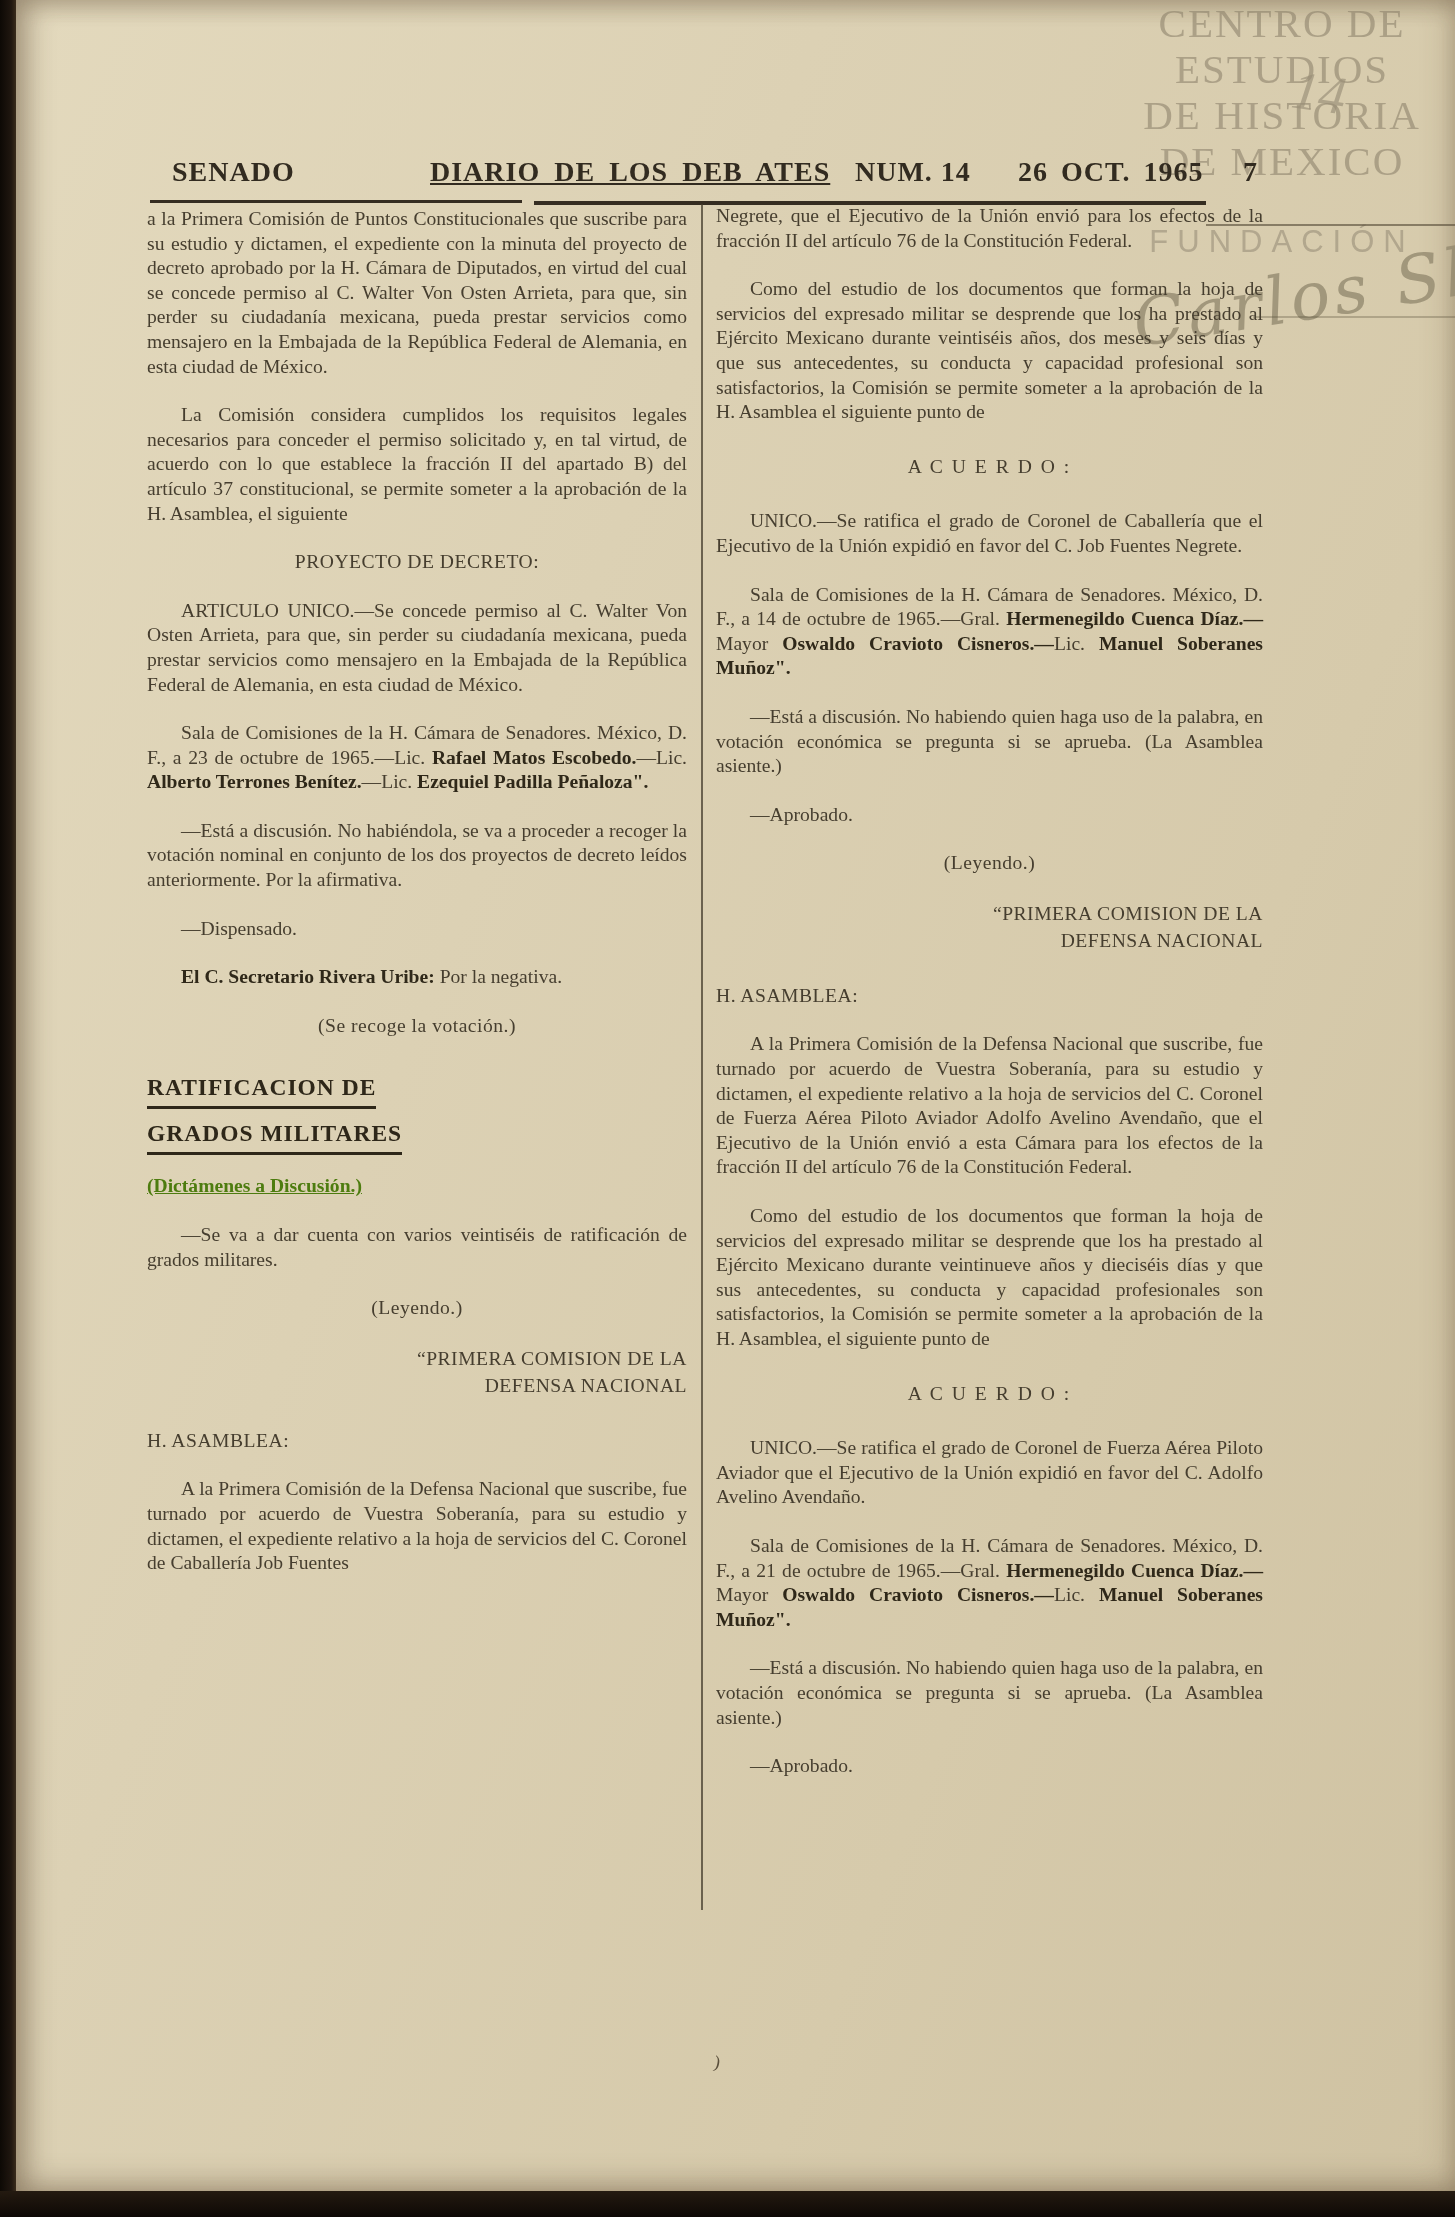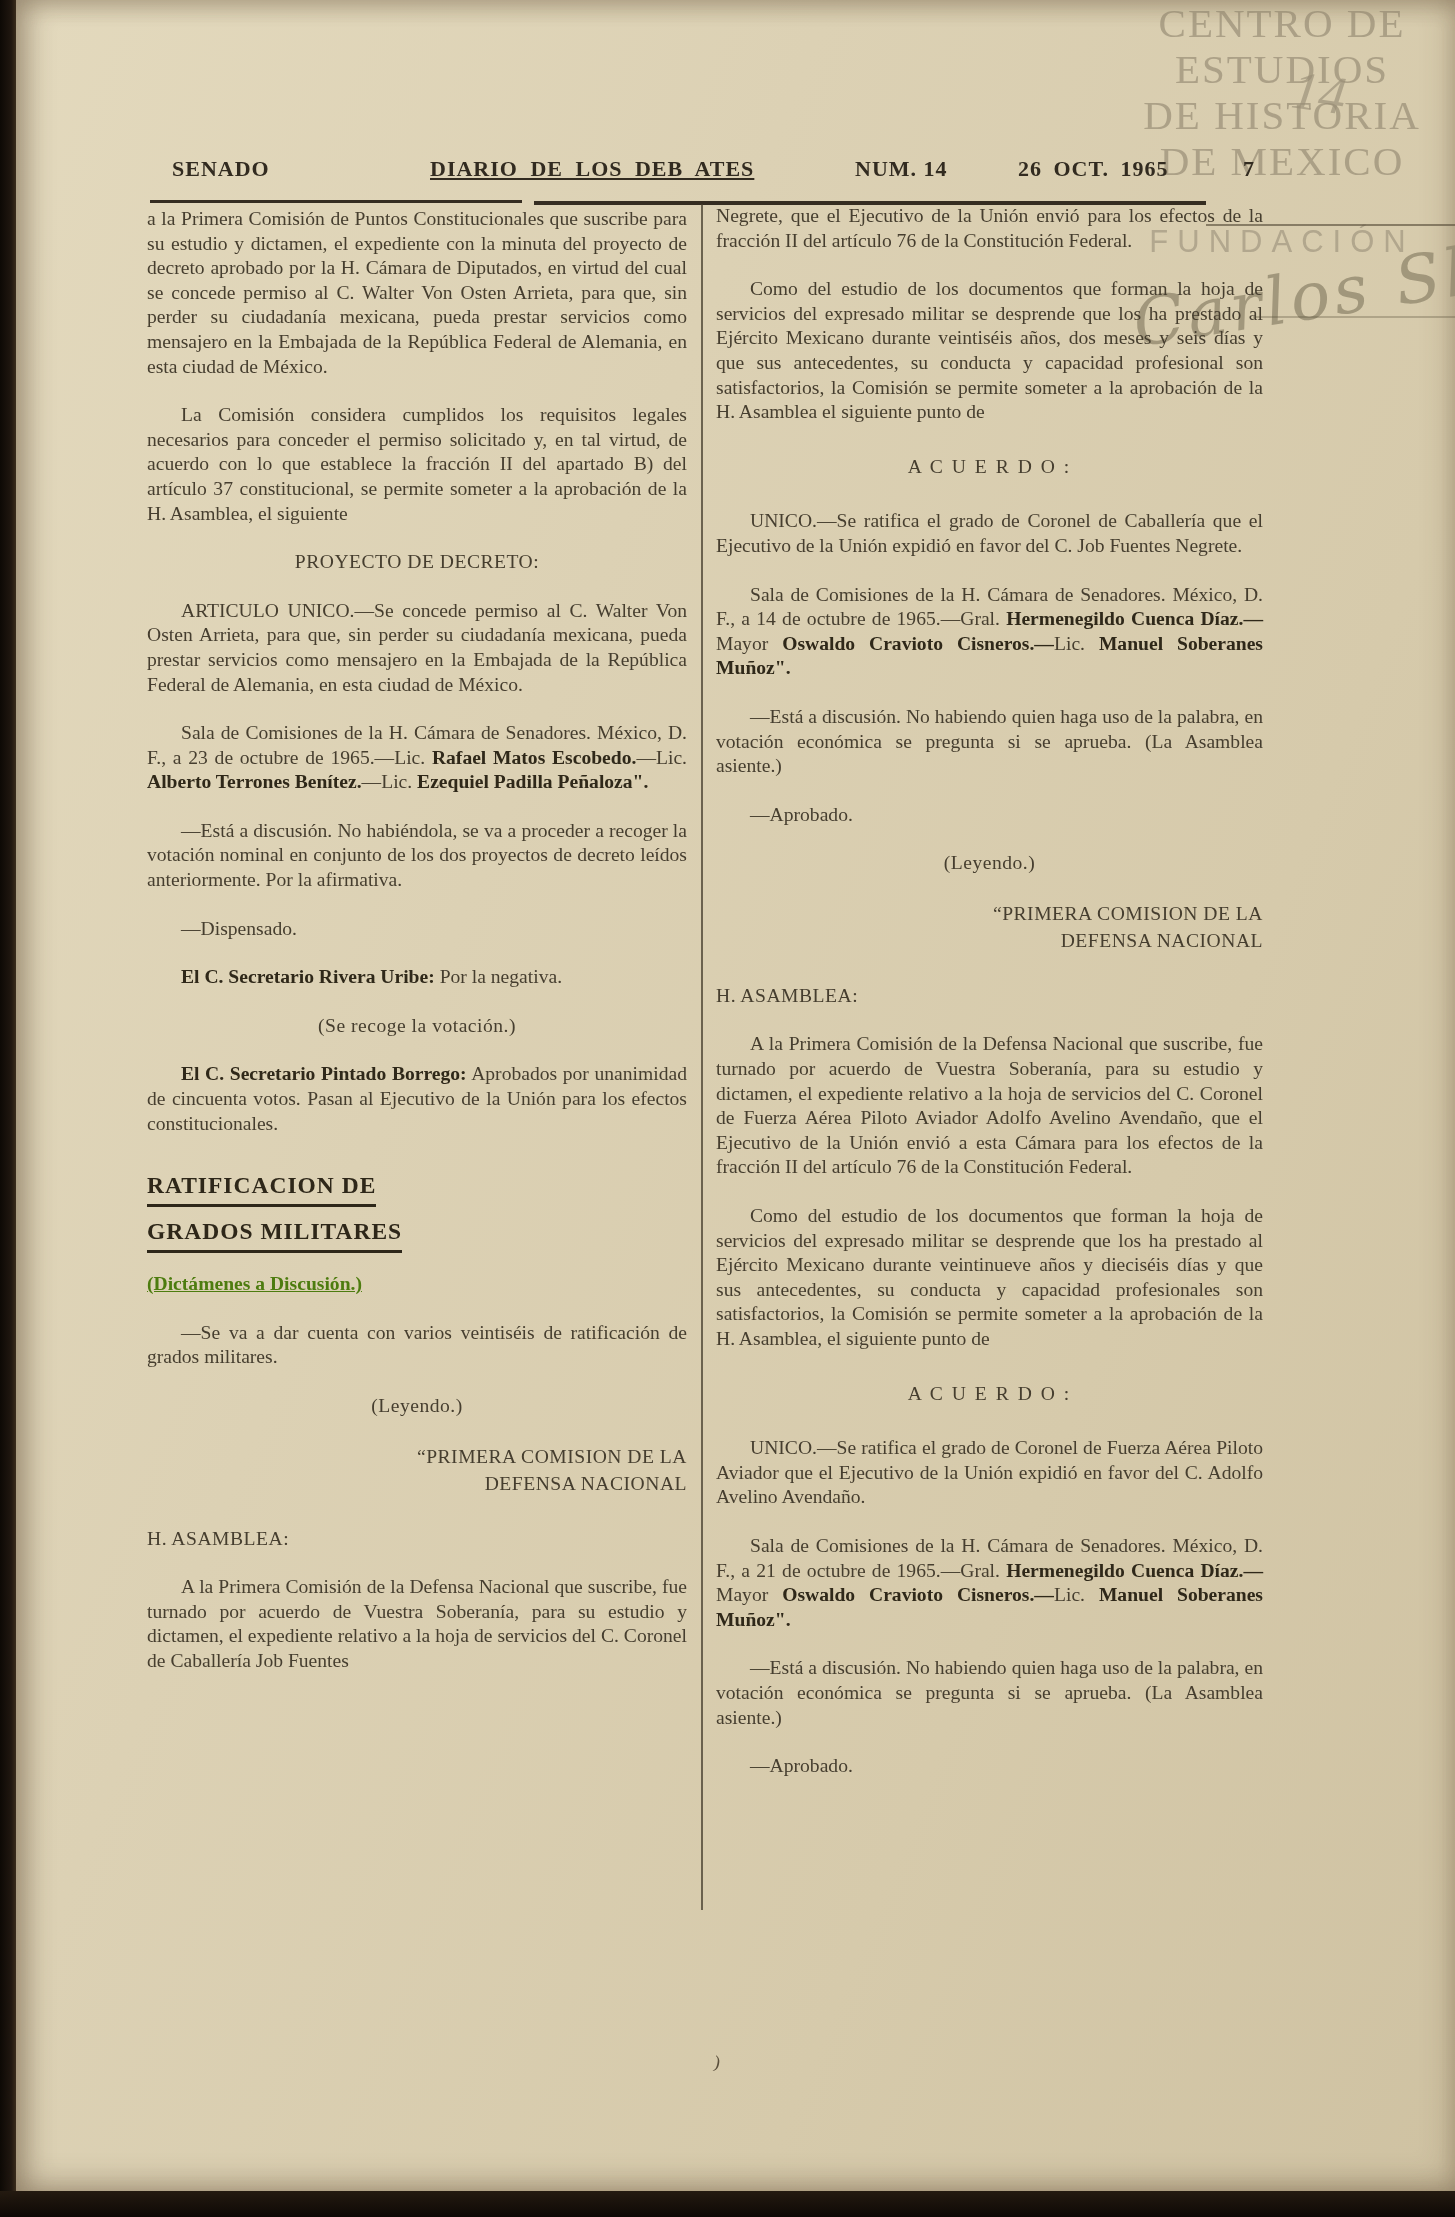--- a/index.html
+++ b/index.html
@@ -21,21 +21,21 @@
     position:absolute;left:1115px;top:252px;font-size:66px;font-style:italic;
     font-family:"DejaVu Serif",serif;color:rgba(148,137,111,.8);
     transform:rotate(-9deg);letter-spacing:4px;white-space:nowrap;
   }
   .wm-num{
     position:absolute;left:1276px;top:62px;font-size:54px;font-style:italic;
     color:rgba(152,142,118,.65);transform:rotate(8deg);
   }
   .pen-line{position:absolute;height:2px;background:rgba(92,82,62,.65);}
   
-  .hdr{position:absolute;top:156px;font-weight:bold;font-size:22px;letter-spacing:1px;color:#322b20;white-space:nowrap;}
+  .hdr{position:absolute;top:156px;font-weight:bold;font-size:28px;letter-spacing:1px;color:#322b20;white-space:nowrap;}
   .rule{position:absolute;background:#352d21;}
   .vdiv{position:absolute;left:701px;top:204px;width:2px;height:1706px;background:#3d352822;background:#463d2e;opacity:.75;}
   
   .col{position:absolute;font-size:19.6px;line-height:24.6px;color:#463e2f;}
   .col-left{left:147px;top:207px;width:540px;}
   .col-right{left:716px;top:204px;width:547px;}
   .blk{margin:13px 0;}
   .blk.pfirst{text-align:justify;margin-top:0;}
   .blk.p{text-align:justify;text-indent:34px;margin-top:24px;}
   .blk.center{text-align:center;margin:24px 0;letter-spacing:.5px;}
@@ -80,21 +80,20 @@
 <div class="col col-left" id="col-left">
     <div class="blk pfirst"><span>a la Primera Comisión de Puntos Constitucionales que suscribe para su estudio y dictamen, el expediente con la minuta del proyecto de decreto aprobado por la H. Cámara de Diputados, en virtud del cual se concede permiso al C. Walter Von Osten Arrieta, para que, sin perder su ciudadanía mexicana, pueda prestar servicios como mensajero en la Embajada de la República Federal de Alemania, en esta ciudad de México.</span></div>
     <div class="blk p"><span>La Comisión considera cumplidos los requisitos legales necesarios para conceder el permiso solicitado y, en tal virtud, de acuerdo con lo que establece la fracción II del apartado B) del artículo 37 constitucional, se permite someter a la aprobación de la H. Asamblea, el siguiente</span></div>
     <div class="blk center"><span>PROYECTO DE DECRETO:</span></div>
     <div class="blk p"><span>ARTICULO UNICO.—Se concede permiso al C. Walter Von Osten Arrieta, para que, sin perder su ciudadanía mexicana, pueda prestar servicios como mensajero en la Embajada de la República Federal de Alemania, en esta ciudad de México.</span></div>
     <div class="blk p"><span>Sala de Comisiones de la H. Cámara de Senadores. México, D. F., a 23 de octubre de 1965.—Lic. </span><b>Rafael Matos Escobedo.</b><span>—Lic. </span><b>Alberto Terrones Benítez.</b><span>—Lic. </span><b>Ezequiel Padilla Peñaloza".</b></div>
     <div class="blk p"><span>—Está a discusión. No habiéndola, se va a proceder a recoger la votación nominal en conjunto de los dos proyectos de decreto leídos anteriormente. Por la afirmativa.</span></div>
     <div class="blk p"><span>—Dispensado.</span></div>
     <div class="blk p"><b>El C. Secretario Rivera Uribe:</b><span> Por la negativa.</span></div>
     <div class="blk center"><span>(Se recoge la votación.)</span></div>
-    <div class="blk p"><b>El C. Secretario Pintado Borrego:</b><span> Aprobados por unanimidad de cincuenta votos. Pasan al Ejecutivo de la Unión para los efectos constitucionales.</span></div>
     <div class="blk hul"><span class="ln">RATIFICACION DE</span><br><span class="ln">GRADOS MILITARES</span></div>
     <div class="blk boldline"><span>(Dictámenes a Discusión.)</span></div>
     <div class="blk p"><span>—Se va a dar cuenta con varios veintiséis de ratificación de grados militares.</span></div>
     <div class="blk center"><span>(Leyendo.)</span></div>
     <div class="blk comm"><span class="ln">“PRIMERA COMISION DE LA</span><br><span class="ln">DEFENSA NACIONAL</span></div>
     <div class="blk label"><span>H. ASAMBLEA:</span></div>
     <div class="blk p"><span>A la Primera Comisión de la Defensa Nacional que suscribe, fue turnado por acuerdo de Vuestra Soberanía, para su estudio y dictamen, el expediente relativo a la hoja de servicios del C. Coronel de Caballería Job Fuentes</span></div>
   </div>
 <div class="col col-right" id="col-right">
     <div class="blk pfirst"><span>Negrete, que el Ejecutivo de la Unión envió para los efectos de la fracción II del artículo 76 de la Constitución Federal.</span></div>

